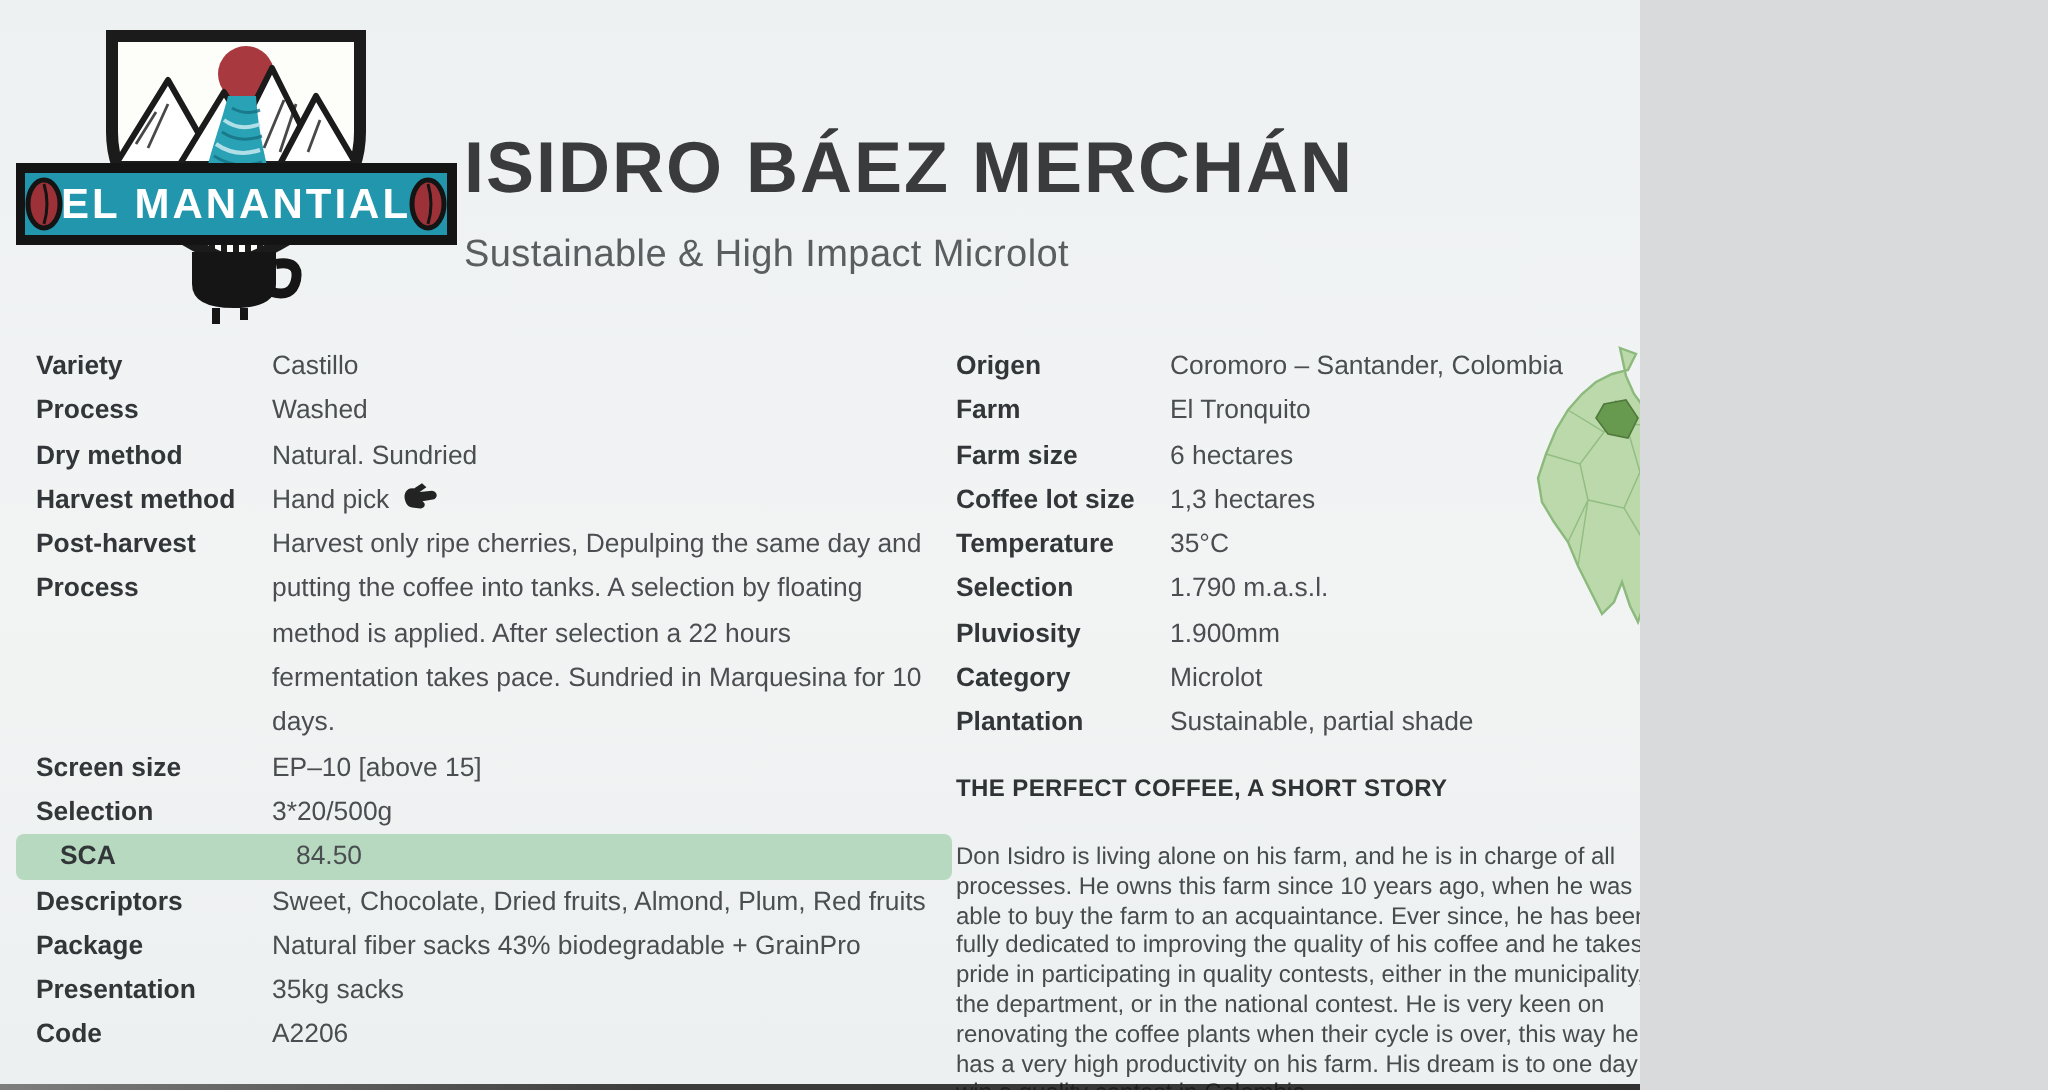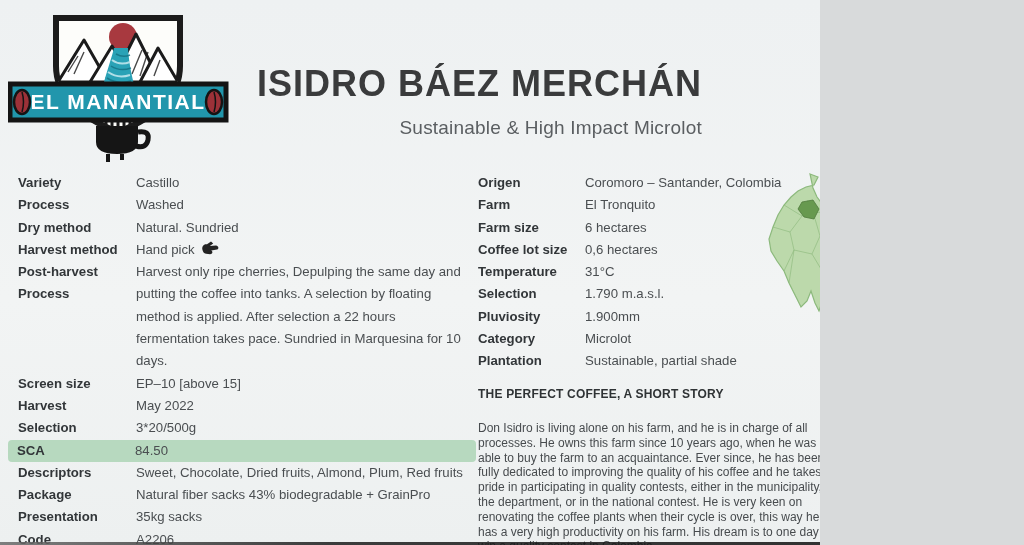--- a/index.html
+++ b/index.html
@@ -6,37 +6,37 @@
   .sheet{
     position:relative;width:820px;height:545px;overflow:hidden;
     background:linear-gradient(180deg,#eef1f2 0%,#f2f4f4 55%,#edf0f0 100%);
     font-family:"Liberation Sans", sans-serif;color:#3c4043;
   }
   .scan-edge{position:absolute;left:0;right:0;bottom:0;height:3px;
     background:linear-gradient(90deg,#6a6a6a, #1c1c1c 40%, #101010);opacity:.85;}
 
   
   .logo-manantial{position:absolute;left:8px;top:4px;width:222px;height:162px;}
-  .title-block{position:absolute;left:232px;top:64px;width:470px;text-align:right;}
+  .title-block{position:absolute;left:232px;top:64px;width:470px;text-align:left;}
   .page-title{font-size:36px;font-weight:700;letter-spacing:1px;color:#3a3b3c;line-height:40px;}
   .page-subtitle{margin-top:13px;font-size:19px;color:#5a5e61;letter-spacing:.2px;}
   .alma-block{position:absolute;left:848px;top:28px;width:168px;text-align:center;}
   .alma-word{display:block;margin:0 auto;}
   .alma-tagline{font-size:6.8px;font-weight:700;letter-spacing:2.1px;color:#4a4c4f;margin-top:2px;}
   .alma-beans{display:block;margin:4px auto 0;}
 
   
   .spec-col{position:absolute;font-size:13.2px;}
   .spec-left{left:18px;top:172px;width:450px;}
   .spec-right{left:478px;top:172px;width:310px;}
   .row{display:flex;line-height:22.3px;}
   .row .lbl{font-weight:700;color:#323639;flex:0 0 118px;}
   .spec-right .row .lbl{flex:0 0 107px;}
   .row .val{flex:1;color:#4a4e51;}
-  .row.highlight{background:#b7d9bf;border-radius:4px;margin-left:-10px;padding-left:9px;margin-right:-8px;align-items:flex-end;}
+  .row.highlight{background:#b7d9bf;border-radius:4px;margin-left:-10px;padding-left:22px;margin-right:-8px;align-items:flex-end;}
   .hand-icon{display:inline-block;vertical-align:-2px;margin-left:6px;}
 
   
   .story{position:absolute;left:478px;top:386px;width:362px;}
   .story-heading{font-size:12px;font-weight:700;color:#2f3335;letter-spacing:.2px;line-height:17px;}
   .story-body{margin-top:18px;font-size:12px;line-height:14.8px;color:#474b4e;}
 
   
   .map-colombia{position:absolute;left:750px;top:172px;width:104px;height:142px;}
   .photo{position:absolute;background:#fff;box-shadow:0 0 0 1px rgba(0,0,0,.04);}
@@ -204,24 +204,20 @@
     </div>
     <div class="row">
       <div class="lbl">Post-harvest Process</div>
       <div class="val">Harvest only ripe cherries, Depulping the same day and putting the coffee into tanks. A selection by floating method is applied. After selection a 22 hours fermentation takes pace. Sundried in Marquesina for 10 days.</div>
     </div>
     <div class="row">
       <div class="lbl">Screen size</div>
       <div class="val">EP–10 [above 15]</div>
     </div>
     <div class="row">
-      <div class="lbl">Harvest</div>
-      <div class="val">May 2022</div>
-    </div>
-    <div class="row">
       <div class="lbl">Selection</div>
       <div class="val">3*20/500g</div>
     </div>
     <div class="row highlight">
       <div class="lbl">SCA</div>
       <div class="val">84.50</div>
     </div>
     <div class="row">
       <div class="lbl">Descriptors</div>
       <div class="val">Sweet, Chocolate, Dried fruits, Almond, Plum, Red fruits</div>
@@ -248,25 +244,25 @@
     <div class="row">
       <div class="lbl">Farm</div>
       <div class="val">El Tronquito</div>
     </div>
     <div class="row">
       <div class="lbl">Farm size</div>
       <div class="val">6 hectares</div>
     </div>
     <div class="row">
       <div class="lbl">Coffee lot size</div>
-      <div class="val">0,6 hectares</div>
+      <div class="val">1,3 hectares</div>
     </div>
     <div class="row">
       <div class="lbl">Temperature</div>
-      <div class="val">31°C</div>
+      <div class="val">35°C</div>
     </div>
     <div class="row">
       <div class="lbl">Selection</div>
       <div class="val">1.790 m.a.s.l.</div>
     </div>
     <div class="row">
       <div class="lbl">Pluviosity</div>
       <div class="val">1.900mm</div>
     </div>
     <div class="row">

